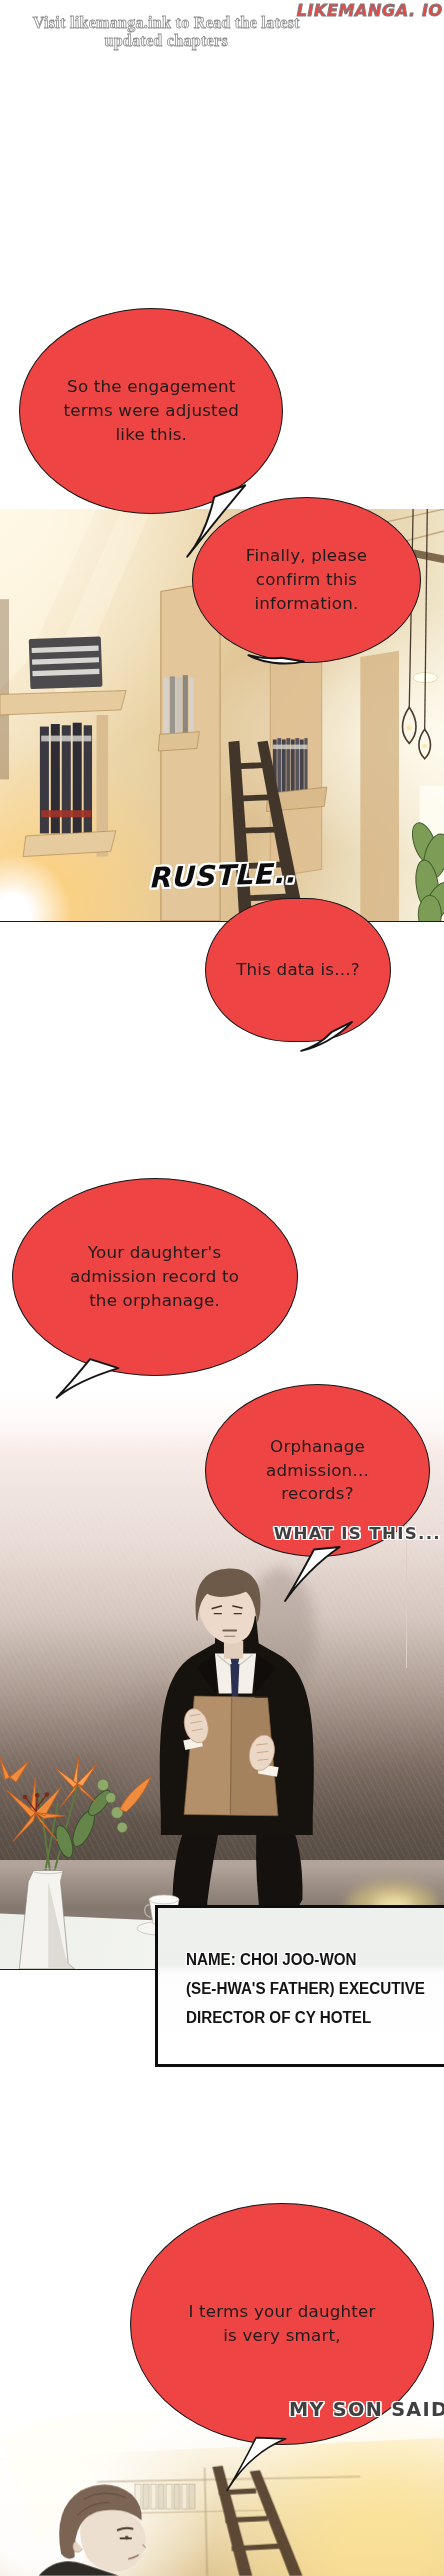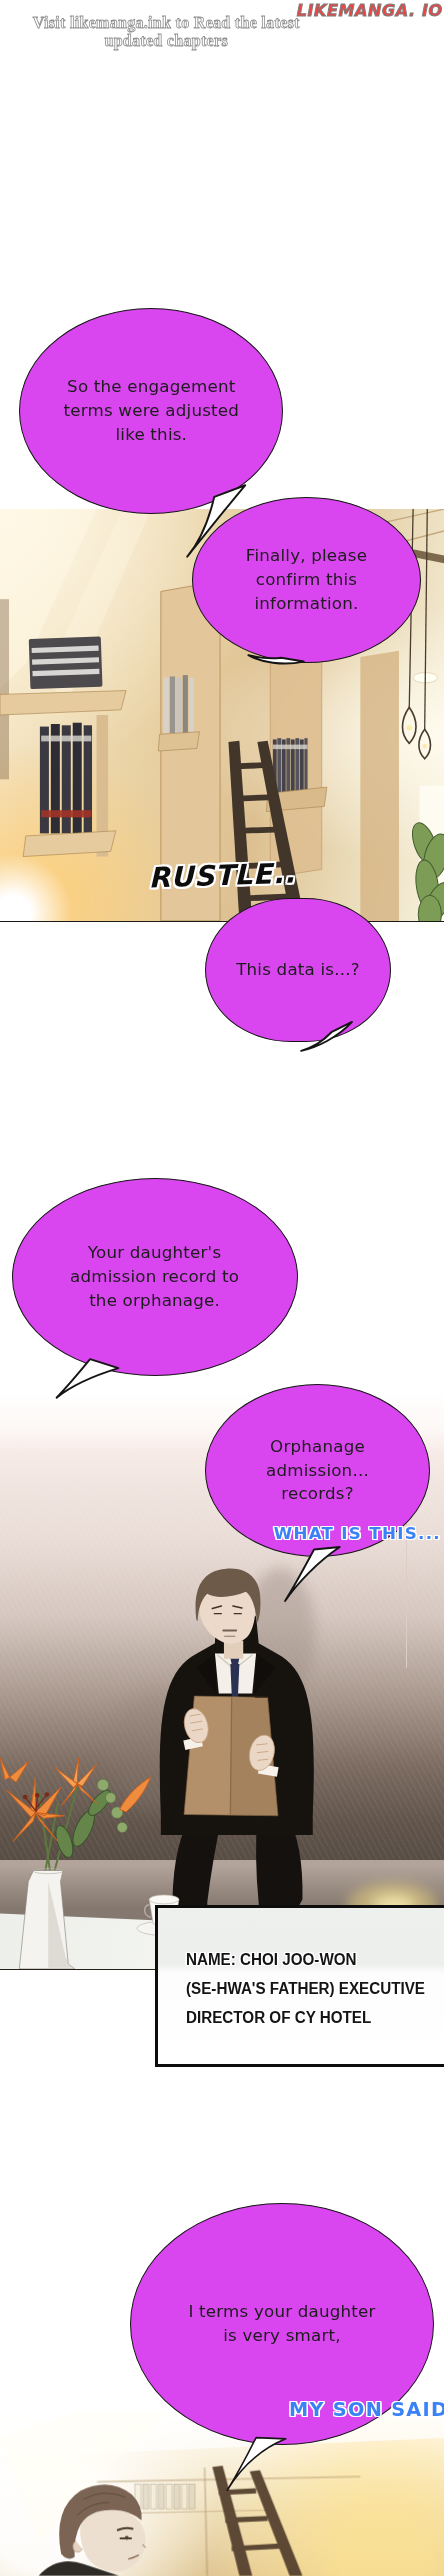--- a/index.html
+++ b/index.html
@@ -7,38 +7,38 @@
         font-family:"DejaVu Sans",sans-serif;}
   
   .hdr-line{position:absolute;z-index:40;text-align:center;font-weight:700;font-size:16px;
             color:#fff;-webkit-text-stroke:0.8px #8f8f8f;letter-spacing:0.3px;
             font-family:Liberation Serif, serif;}
   .hdr-1{left:5.2px;top:14px;width:322px;}
   .hdr-2{left:13px;top:36px;width:309px;}
   .watermark{position:absolute;z-index:41;top:1.3px;right:1.3px;font-size:16px;font-style:italic;
              font-weight:700;color:#ef4444;-webkit-text-stroke:1px #7d7d7d;letter-spacing:0.6px;}
   
-  .bubble{position:absolute;background:#d946ef;border:1.9px solid #151515;border-radius:50%;
+  .bubble{position:absolute;background:#ef4444;border:1.9px solid #151515;border-radius:50%;
           display:flex;align-items:center;justify-content:center;text-align:center;z-index:20;
           box-sizing:border-box;}
   .bubble-text{white-space:pre-line;font-size:16.7px;line-height:1.42;color:#1c1c1c;letter-spacing:0.2px;}
   .b1{left:19.3px;top:308px;width:264px;height:206px;}
   .b2{left:192px;top:497px;width:229px;height:166px;}
   .b3{left:205px;top:898px;width:186px;height:144px;border-radius:46%/50%;}
   .b4{left:11.6px;top:1178px;width:286px;height:198px;}
   .b5{left:205px;top:1384px;width:225px;height:173px;}
   .b6{left:130px;top:2203px;width:304px;height:242px;border-width:1.3px;}
   
   .outline-w{text-shadow:-1.9px -1.9px 0 #fff,1.9px -1.9px 0 #fff,-1.9px 1.9px 0 #fff,1.9px 1.9px 0 #fff,
              0 -1.9px 0 #fff,0 1.9px 0 #fff,-1.9px 0 0 #fff,1.9px 0 0 #fff;}
   .outline-w-sm{text-shadow:-1.3px -1.3px 0 #fff,1.3px -1.3px 0 #fff,-1.3px 1.3px 0 #fff,1.3px 1.3px 0 #fff,
              0 -1.3px 0 #fff,0 1.3px 0 #fff,-1.3px 0 0 #fff,1.3px 0 0 #fff;}
   .sfx-rustle{position:absolute;left:151px;top:859px;z-index:15;font-size:28px;font-weight:700;
               font-style:italic;color:#0d0d0d;letter-spacing:0.6px;transform:rotate(-2deg) skewX(-4deg);}
-  .narr{position:absolute;z-index:26;font-weight:700;color:#3b82f6;letter-spacing:1.3px;}
+  .narr{position:absolute;z-index:26;font-weight:700;color:#404040;letter-spacing:1.3px;}
   .what-is-this{left:0;top:1523px;width:441px;text-align:right;font-size:16.7px;}
   .my-son-said{left:0;top:2398px;width:430px;text-align:right;font-size:19.3px;padding-left:27px;}
   
   .caption-box{position:absolute;left:155px;top:1905px;width:295px;height:162px;z-index:28;
                box-sizing:border-box;border:3.2px solid #0d0d0d;
                background:linear-gradient(180deg,#eef0ee 0%,#edefed 36%,#fdfdfd 42%,#ffffff 100%);}
   .caption-text{position:absolute;left:28px;top:37px;font-family:"Liberation Sans",sans-serif;
                 font-weight:700;font-size:16px;line-height:29px;color:#141414;white-space:pre-line;
                 letter-spacing:0;transform:scaleX(.95);transform-origin:left top;}
   

